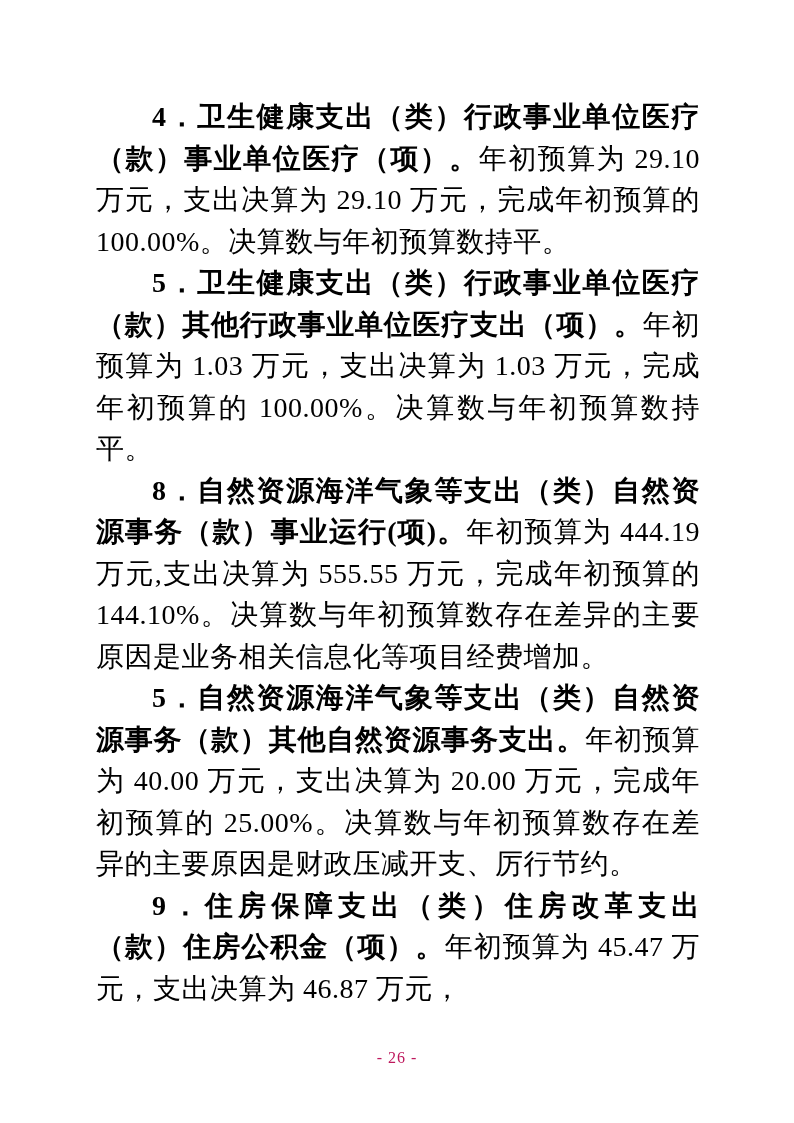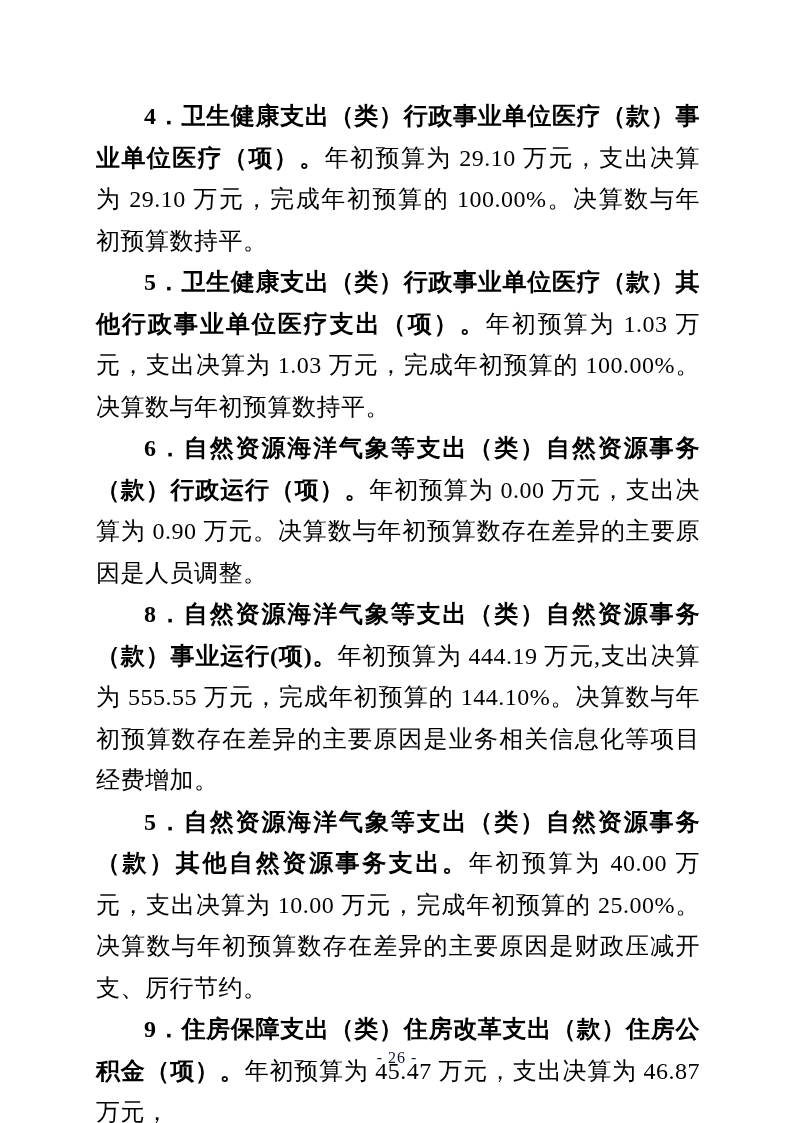--- a/index.html
+++ b/index.html
@@ -18,56 +18,55 @@
   }
   .content {
     position: absolute;
     left: 96px;
     top: 96px;
     width: 604px;
   }
   p.para {
     margin: 0;
     padding: 0;
-    font-size: 24px;
+    font-size: 28px;
     line-height: 41.5px;
     text-align: justify;
     text-justify: inter-ideograph;
     text-indent: 2em;
     letter-spacing: 0.5px;
     word-break: break-all;
   }
   .b {
     font-weight: 700;
   }
   .footer {
     position: absolute;
     left: 0;
     right: 0;
     top: 1049px;
     text-align: center;
     font-size: 16px;
     letter-spacing: 1px;
-    color: #0f172a;
+    color: #be185d;
   }
 </style>
 </head>
 <body>
 
 <div class="page">
   <div class="content">
 
     <p class="para"><span class="b">4．卫生健康支出（类）行政事业单位医疗（款）事业单位医疗（项）。</span><span>年初预算为 29.10 万元，支出决算为 29.10 万元，完成年初预算的 100.00%。决算数与年初预算数持平。</span></p>
 
     <p class="para"><span class="b">5．卫生健康支出（类）行政事业单位医疗（款）其他行政事业单位医疗支出（项）。</span><span>年初预算为 1.03 万元，支出决算为 1.03 万元，完成年初预算的 100.00%。决算数与年初预算数持平。</span></p>
 
-    <p class="para"><span class="b">6．自然资源海洋气象等支出（类）自然资源事务（款）行政运行（项）。</span><span>年初预算为 0.00 万元，支出决算为 0.90 万元。决算数与年初预算数存在差异的主要原因是人员调整。</span></p>
 
     <p class="para"><span class="b">8．自然资源海洋气象等支出（类）自然资源事务（款）事业运行(项)。</span><span>年初预算为 444.19 万元,支出决算为 555.55 万元，完成年初预算的 144.10%。决算数与年初预算数存在差异的主要原因是业务相关信息化等项目经费增加。</span></p>
 
-    <p class="para"><span class="b">5．自然资源海洋气象等支出（类）自然资源事务（款）其他自然资源事务支出。</span><span>年初预算为 40.00 万元，支出决算为 10.00 万元，完成年初预算的 25.00%。决算数与年初预算数存在差异的主要原因是财政压减开支、厉行节约。</span></p>
+    <p class="para"><span class="b">5．自然资源海洋气象等支出（类）自然资源事务（款）其他自然资源事务支出。</span><span>年初预算为 40.00 万元，支出决算为 20.00 万元，完成年初预算的 25.00%。决算数与年初预算数存在差异的主要原因是财政压减开支、厉行节约。</span></p>
 
     <p class="para"><span class="b">9．住房保障支出（类）住房改革支出（款）住房公积金（项）。</span><span>年初预算为 45.47 万元，支出决算为 46.87 万元，</span></p>
 
   </div>
 
   <div class="footer">- 26 -</div>
 </div>
 
 </body></html>

